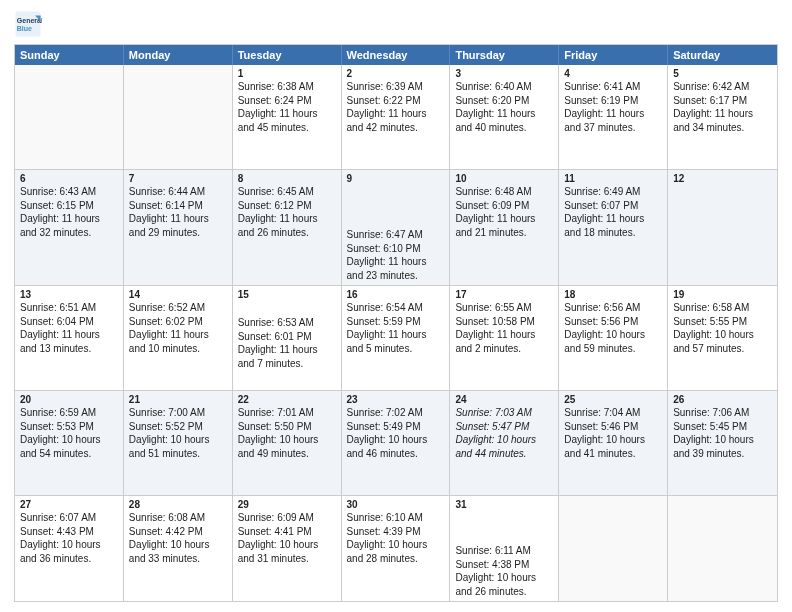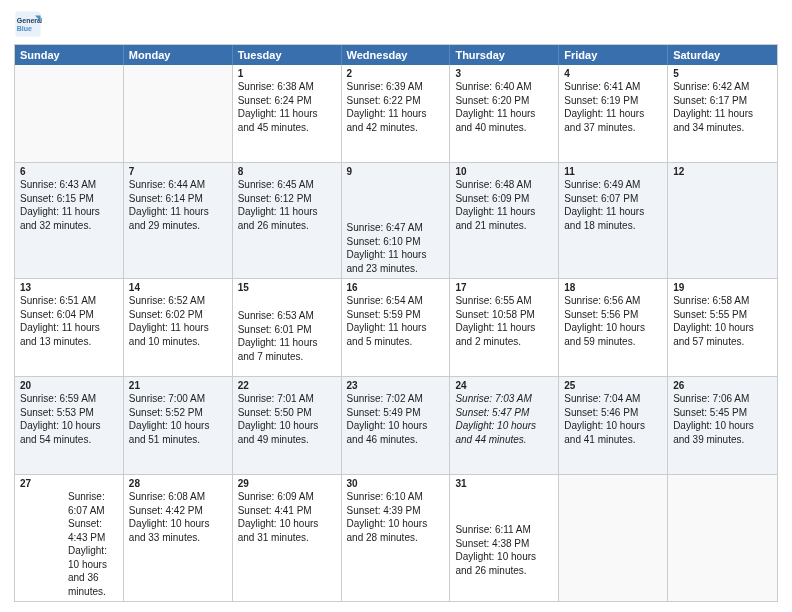--- a/index.html
+++ b/index.html
@@ -300,21 +300,21 @@
           <div class="cal-cell alt-row">
             <span class="day-num">26</span>
             <div class="cell-detail" style="white-space: pre-line;">Sunrise: 7:06 AM
 Sunset: 5:45 PM
 Daylight: 10 hours and 39 minutes.</div>
           </div>
         </div>
         <div class="cal-row">
           <div class="cal-cell">
             <span class="day-num">27</span>
-            <div class="cell-detail" style="white-space: pre-line; margin-left: 48px;">Sunrise: 6:07 AM
+            <div class="cell-detail" style="white-space: pre-line;">Sunrise: 6:07 AM
 Sunset: 4:43 PM
 Daylight: 10 hours and 36 minutes.</div>
           </div>
           <div class="cal-cell">
             <span class="day-num">28</span>
             <div class="cell-detail" style="white-space: pre-line;">Sunrise: 6:08 AM
 Sunset: 4:42 PM
 Daylight: 10 hours and 33 minutes.</div>
           </div>
           <div class="cal-cell">

